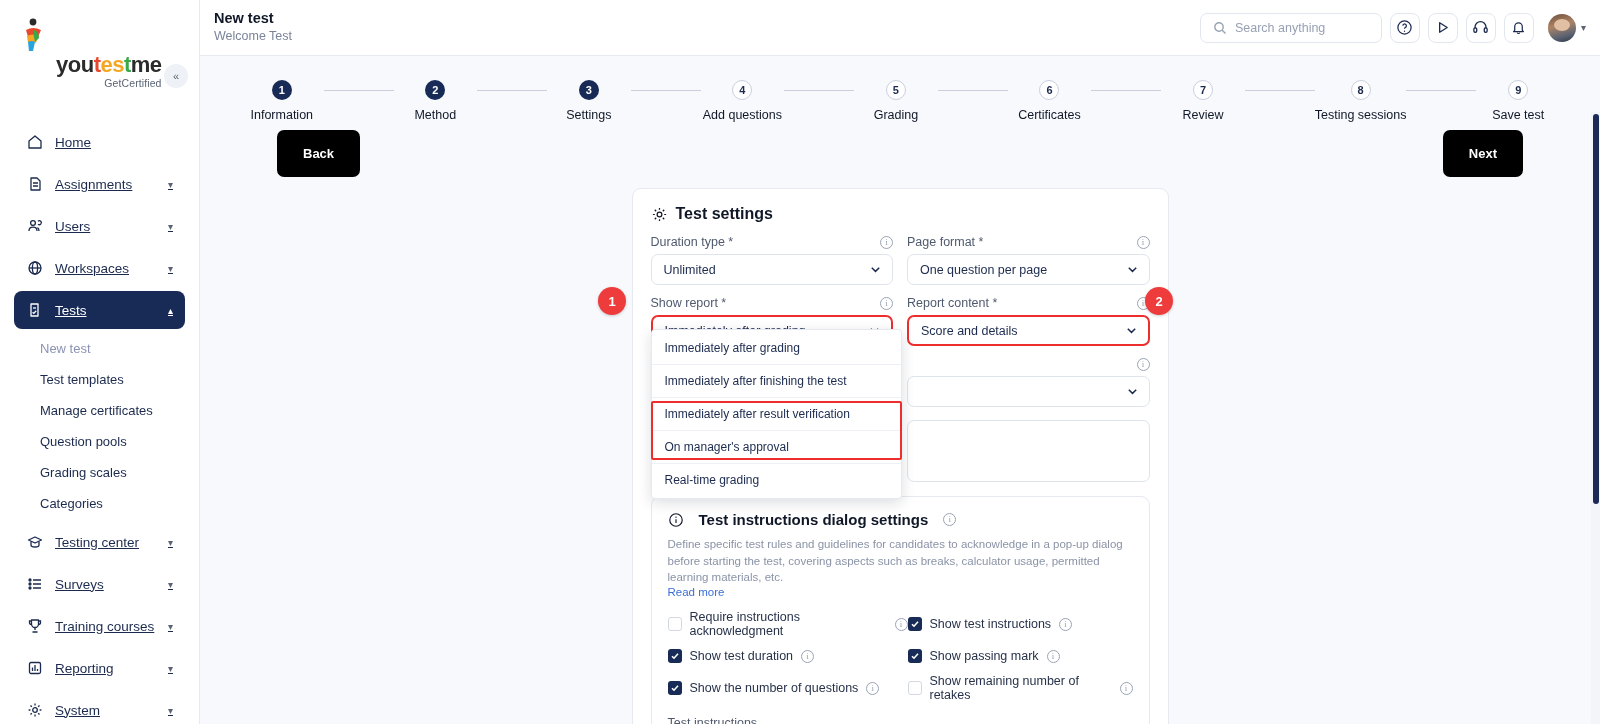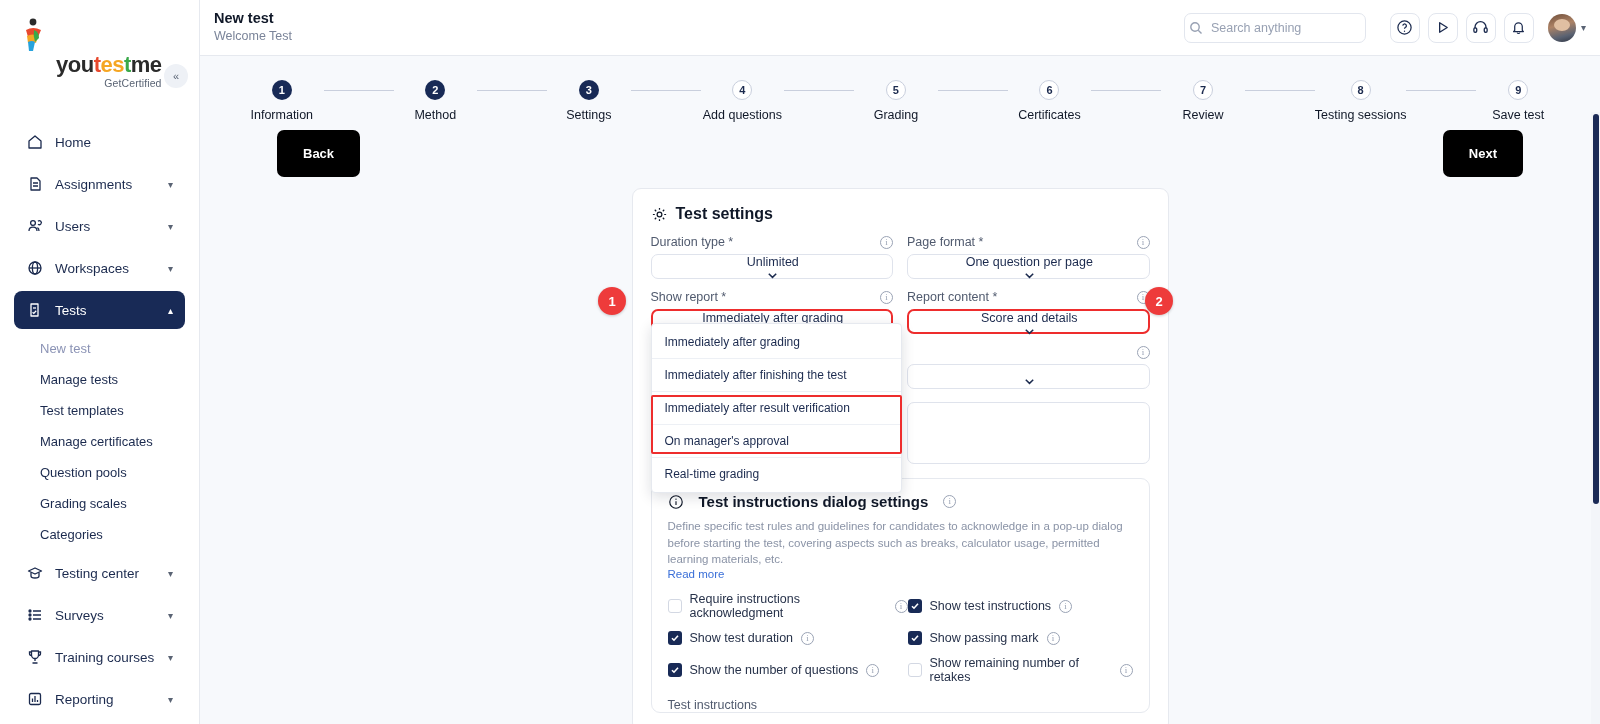--- a/index.html
+++ b/index.html
@@ -36,21 +36,21 @@
     background: #eef1f6; color: #5a6474;
     display: flex; align-items: center; justify-content: center;
     font-size: 11px; cursor: pointer;
   }
 
   .nav { margin-top: 34px; }
   .nav-item {
     display: flex; align-items: center; gap: 12px;
     height: 38px; margin: 4px 14px; padding: 0 12px;
     border-radius: 8px; color: #1b2a4e; font-size: 13.5px;
-    cursor: pointer; position: relative;
+    cursor: pointer; position: relative; text-decoration: underline;
   }
   .nav-item .ico { width: 17px; height: 17px; flex: 0 0 17px; display:flex; align-items:center; justify-content:center; }
   .nav-item .lbl { flex: 1; }
   .nav-item .chev { font-size: 10px; color: #5a6474; }
   .nav-item.active { background: #182a56; color: #ffffff; }
   .nav-item.active .chev { color: #ffffff; }
   .sub-item {
     font-size: 13px; color: #1b2a4e; padding: 0 0 0 40px;
     height: 31px; display: flex; align-items: center; cursor: pointer;
   }
@@ -60,22 +60,22 @@
   .main { flex: 1; height: 724px; position: relative; background: #f7f9fc; overflow: hidden; }
   .topbar {
     height: 56px; background: #ffffff; border-bottom: 1px solid #e6e9ef;
     display: flex; align-items: center; padding: 0 14px 0 10px; position: relative;
   }
   .page-title { font-size: 14.5px; font-weight: bold; color: #101828; line-height: 1.25; }
   .page-sub { font-size: 12.5px; color: #7a8499; line-height: 1.4; margin-top: 1px; }
   .titles { flex: 1; padding-left: 4px; }
   .search-box {
     width: 182px; height: 30px; border: 1px solid #e2e6ee; border-radius: 7px;
-    display: flex; align-items: center; gap: 8px; padding: 0 4px;
-    background: #fff; margin-right: 16px;
+    display: flex; align-items: center; gap: 8px; padding: 0 12px;
+    background: #fff; 
   }
   .search-box .ph { font-size: 12.5px; color: #98a1b3; }
   .icon-btn {
     width: 30px; height: 30px; border: 1px solid #e2e6ee; border-radius: 8px;
     display: flex; align-items: center; justify-content: center;
     margin-left: 8px; color: #1b2a4e; cursor: pointer; background: #fff;
   }
   .avatar-wrap { display: flex; align-items: center; gap: 5px; margin-left: 14px; cursor: pointer; }
   .avatar {
     width: 28px; height: 28px; border-radius: 50%;
@@ -121,23 +121,23 @@
     border-radius: 9px; padding: 16px 18px 18px 18px; position: relative;
   }
   .card-title { display: flex; align-items: center; gap: 8px; margin-bottom: 12px; }
   .card-title .t { font-size: 16px; font-weight: bold; color: #101828; }
   .grid2 { display: grid; grid-template-columns: 1fr 1fr; column-gap: 14px; }
   .field { margin-bottom: 11px; position: relative; }
   .field-label-row { display: flex; align-items: flex-end; justify-content: space-between; margin-bottom: 5px; }
   .field-label { font-size: 12.5px; color: #4b5costume; }
   .field-label { font-size: 12.5px; color: #505a6e; }
   .select {
-    height: 25px; border: 1px solid #dfe3ec; border-radius: 7px; background: #fff;
+    height: 31px; border: 1px solid #dfe3ec; border-radius: 7px; background: #fff;
     display: flex; align-items: center; padding: 0 10px 0 12px;
-    font-size: 12.5px; color: #1b2a4e; cursor: pointer; position: relative; flex-direction: column;
+    font-size: 12.5px; color: #1b2a4e; cursor: pointer; position: relative;
   }
   .select .val { flex: 1; }
   .select.highlight { border: 2px solid #ee2d2d; }
   .info-i {
     width: 13px; height: 13px; border-radius: 50%; border: 1px solid #9aa3b5;
     color: #9aa3b5; font-size: 9px; display: inline-flex;
     align-items: center; justify-content: center; flex: 0 0 13px;
     font-family: "Liberation Serif", serif; line-height: 1;
   }
 
@@ -281,21 +281,20 @@
             <path d="M4 2 H11 V14 H4 Z" stroke-linejoin="round"></path>
               <path d="M6 6h3"></path>
               <path d="M5.6 10.2l1.2 1.2 2.4-2.6"></path>
           </svg>
         </span>
         <span class="lbl">Tests</span>
         <span class="chev">▴</span>
       </div>
 
       <div class="sub-item current">New test</div>
-      <div class="sub-item">Manage tests</div>
       <div class="sub-item">Test templates</div>
       <div class="sub-item">Manage certificates</div>
       <div class="sub-item">Question pools</div>
       <div class="sub-item">Grading scales</div>
       <div class="sub-item">Categories</div>
 
       <div class="nav-item">
         <span class="ico">
           <svg width="16" height="16" viewBox="0 0 16 16" fill="none" stroke="#1b2a4e" stroke-width="1.3">
             <path d="M1.5 6 L8 3 L14.5 6 L8 9 Z" stroke-linejoin="round"></path>

